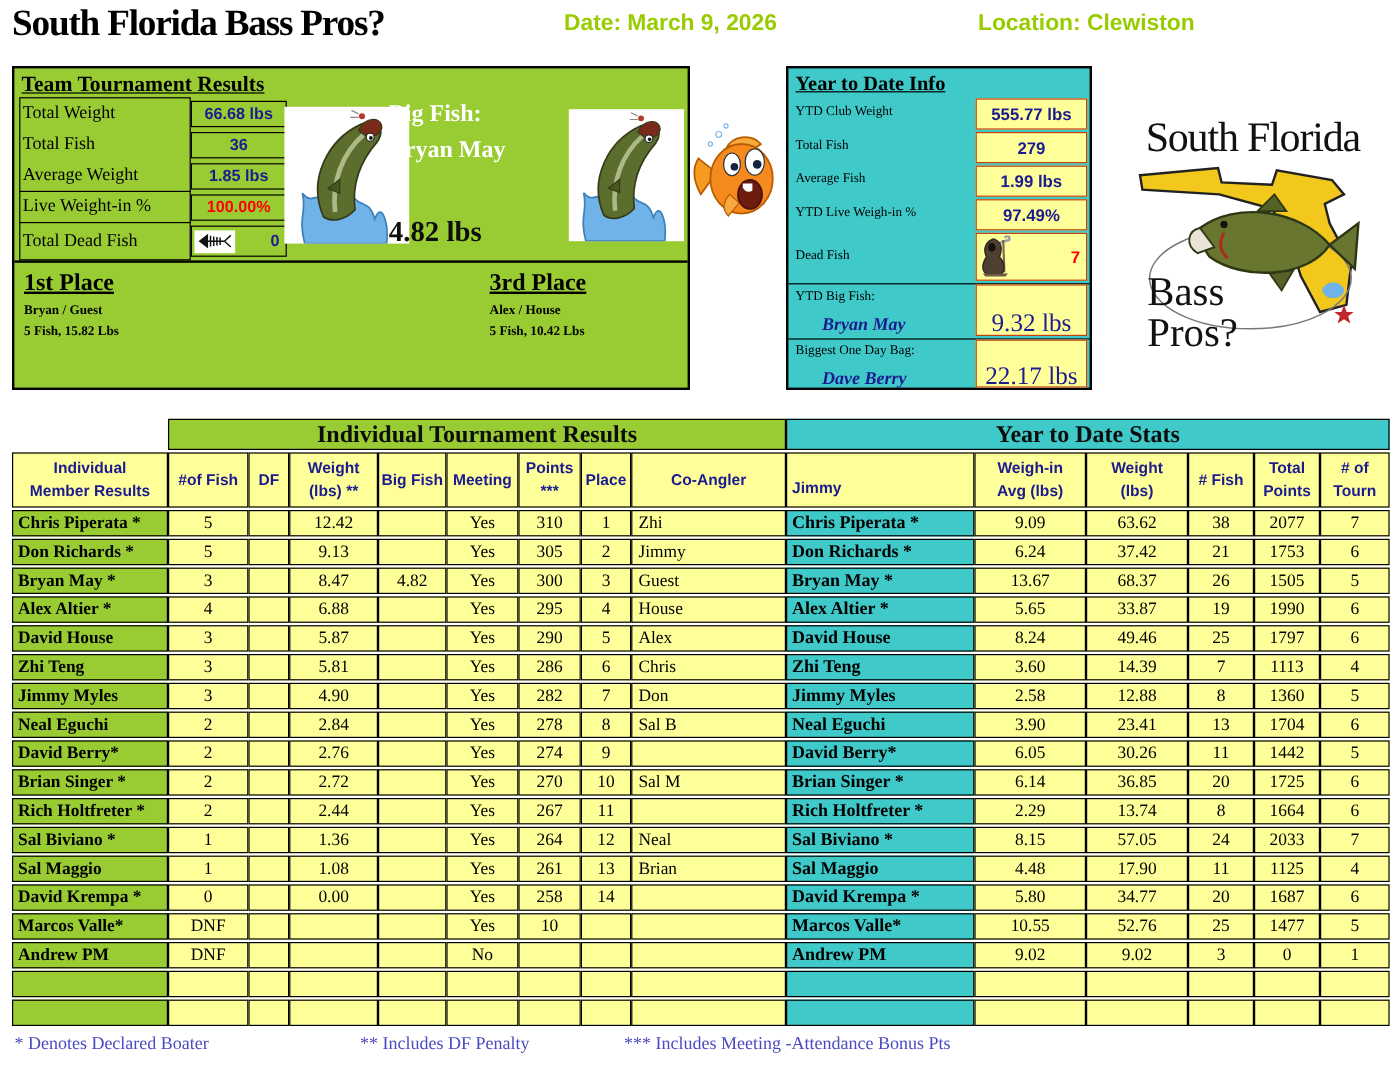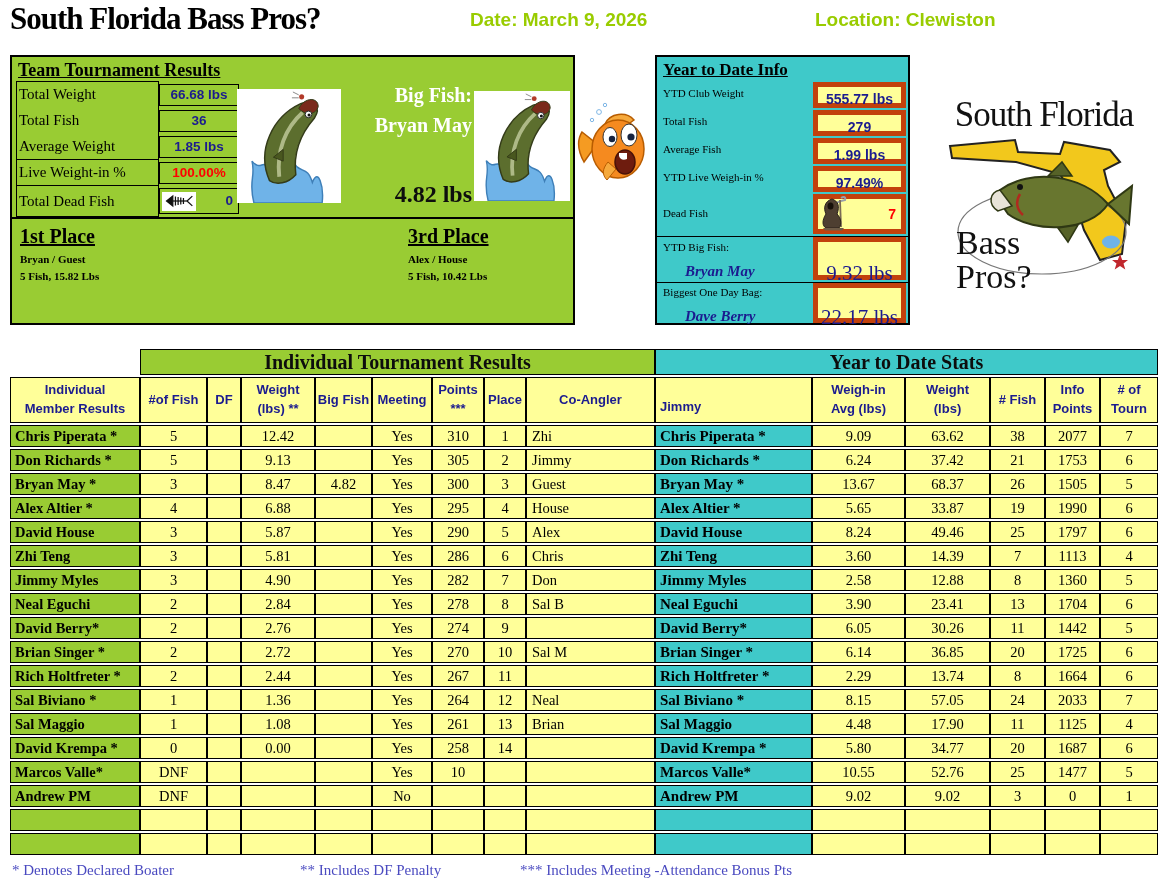--- a/index.html
+++ b/index.html
@@ -24,33 +24,33 @@
   .vbox{position:absolute;left:147px;width:80px;height:22px;border:1px solid #000;
         font-family:"Liberation Sans",sans-serif;font-weight:bold;font-size:13.5px;color:#1B1B8F;
         text-align:center;line-height:20px}
   .vbox.red{color:#F00}
   .hline{position:absolute;left:4px;width:143px;border-top:1px solid #000}
   .deadbox{display:flex;align-items:center;justify-content:space-between;padding:0 5px 0 2px}
   .skel-bg{background:#fff;width:34px;height:19px;display:flex;align-items:center;justify-content:center}
   .bass-box{position:absolute;background:#fff;display:flex;align-items:flex-end;justify-content:center}
   .bass1{left:225px;top:32px;width:104px;height:114px}
   .bass2{left:462px;top:34px;width:96px;height:110px}
-  .bigfish-blk{position:absolute;left:330px;top:27px;width:130px;text-align:right}
+  .bigfish-blk{position:absolute;left:312px;top:27px;width:130px;text-align:left}
   .bigfish-blk .l1,.bigfish-blk .l2{font-size:20px;font-weight:bold;color:#fff}
   .bigfish-blk .l2{margin-top:7px}
   .bigfish-blk .l3{margin-top:44px;font-size:24px;font-weight:bold;color:#0e0e0e}
   .places{position:absolute;left:0;top:160px;width:561px;height:106px;border-top:2px solid #000;padding:6px 0 0 8px}
   .place-col{position:absolute;top:6px;width:190px}
   .pc0{left:8px}.pc1{left:214px}.pc2{left:396px}
   .place-title{font-size:20px;font-weight:bold;text-decoration:underline}
   .place-line{font-size:11px;font-weight:bold;margin-top:5px}
 
   
   .ystat-label{position:absolute;left:6px;font-size:11px;white-space:nowrap}
-  .yvbox{position:absolute;left:156px;width:93px;border:5px solid #c2410c;background:#FFFF99;
+  .yvbox{position:absolute;left:156px;width:93px;border:1px solid #c2410c;background:#FFFF99;
          font-family:"Liberation Sans",sans-serif;font-weight:bold;font-size:14px;color:#1B1B8F;
          text-align:center}
   .yvbox.serifval{font-family:"Liberation Serif",serif;font-weight:normal;font-size:21px}
   .ysec{position:absolute;left:0;width:251px;border-top:1px solid #000}
   .yangler{position:absolute;left:28px;font-size:15px;font-weight:bold;font-style:italic;color:#1B1B8F;white-space:nowrap}
   .ydead{display:flex;align-items:center;justify-content:space-between;padding:0 5px 0 2px}
   .ydead .num{color:#F00}
 
   
   .scared-fish{left:577px;top:96px;width:70px;height:94px}
@@ -488,21 +488,21 @@
         <tr class="banner-row">
           <td colspan="6" class="banner-cyan">Year to Date Stats</td>
         </tr>
         <tr class="header-row">
             <th class="c0">Jimmy</th>
             <th class="c1">Weigh-in
 Avg (lbs)</th>
             <th class="c2">Weight
 (lbs)</th>
             <th class="c3"># Fish</th>
-            <th class="c4">Info
+            <th class="c4">Total
 Points</th>
             <th class="c5">#  of
 Tourn</th>
           </tr>
       </tbody>
       <tbody class="rows">
           <tr>
             <td class="c0">Chris Piperata *</td>
             <td class="c1">9.09</td>
             <td class="c2">63.62</td>

